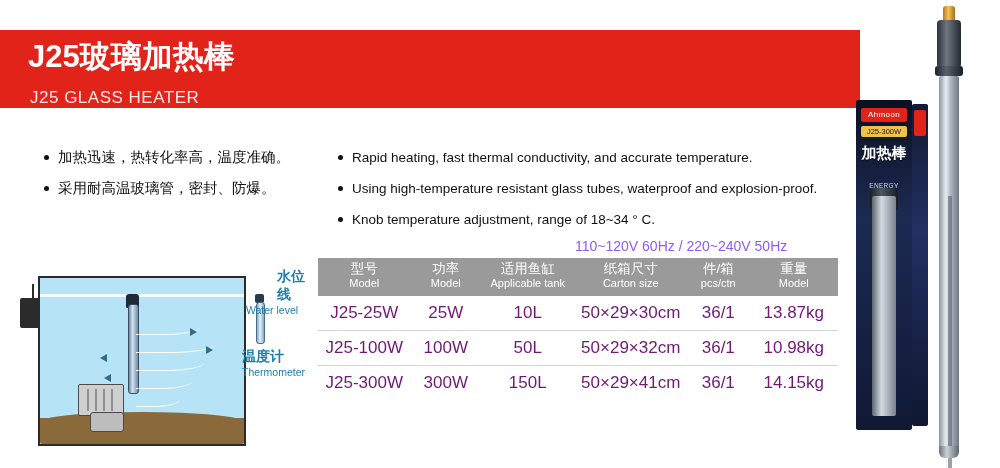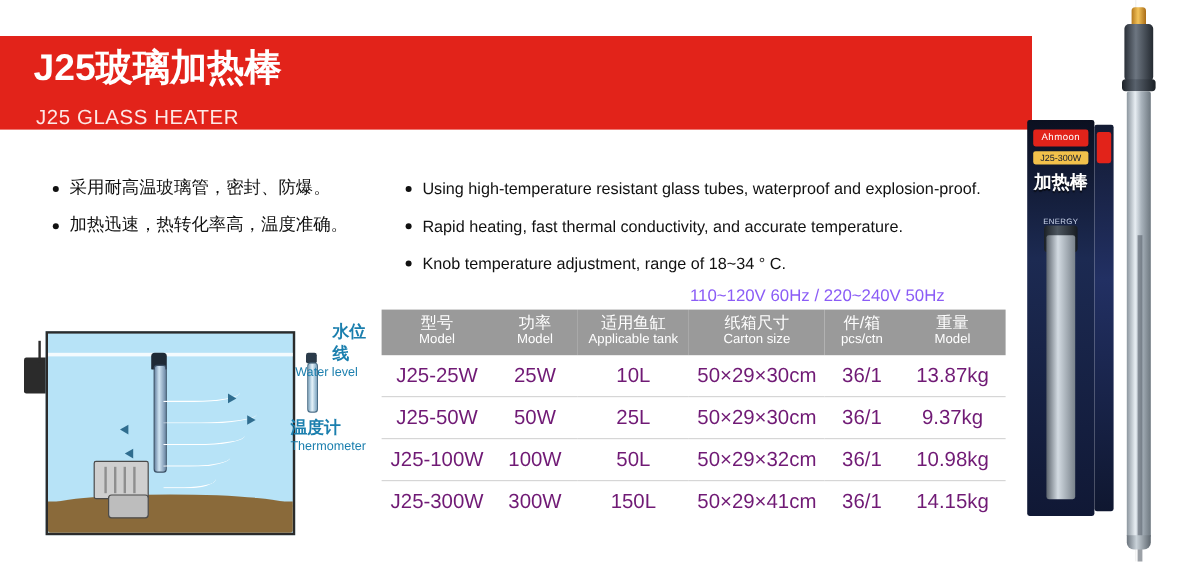--- a/index.html
+++ b/index.html
@@ -498,36 +498,36 @@
 
 <div class="page">
 
   <div class="header-bar"></div>
   <div class="header-title">J25玻璃加热棒</div>
   <div class="header-sub">J25 GLASS HEATER</div>
 
   <div class="features-cn">
     <div class="feat">
       <span class="dot"></span>
-      <span>采用耐高温玻璃管，密封、防爆。</span>
+      <span>加热迅速，热转化率高，温度准确。</span>
     </div>
     <div class="feat">
       <span class="dot"></span>
-      <span>加热迅速，热转化率高，温度准确。</span>
+      <span>采用耐高温玻璃管，密封、防爆。</span>
     </div>
   </div>
 
   <div class="features-en">
     <div class="feat">
       <span class="dot"></span>
-      <span>Using high-temperature resistant glass tubes, waterproof and explosion-proof.</span>
+      <span>Rapid heating, fast thermal conductivity, and accurate temperature.</span>
     </div>
     <div class="feat">
       <span class="dot"></span>
-      <span>Rapid heating, fast thermal conductivity, and accurate temperature.</span>
+      <span>Using high-temperature resistant glass tubes, waterproof and explosion-proof.</span>
     </div>
     <div class="feat">
       <span class="dot"></span>
       <span>Knob temperature adjustment, range of 18~34 ° C.</span>
     </div>
   </div>
 
   <div class="voltage">110~120V 60Hz / 220~240V 50Hz</div>
 
   <table class="spec-table">
@@ -562,28 +562,20 @@
     <tbody>
       <tr>
         <td>J25-25W</td>
         <td>25W</td>
         <td>10L</td>
         <td>50×29×30cm</td>
         <td>36/1</td>
         <td>13.87kg</td>
       </tr>
       <tr>
-        <td>J25-50W</td>
-        <td>50W</td>
-        <td>25L</td>
-        <td>50×29×30cm</td>
-        <td>36/1</td>
-        <td>9.37kg</td>
-      </tr>
-      <tr>
         <td>J25-100W</td>
         <td>100W</td>
         <td>50L</td>
         <td>50×29×32cm</td>
         <td>36/1</td>
         <td>10.98kg</td>
       </tr>
       <tr>
         <td>J25-300W</td>
         <td>300W</td>

